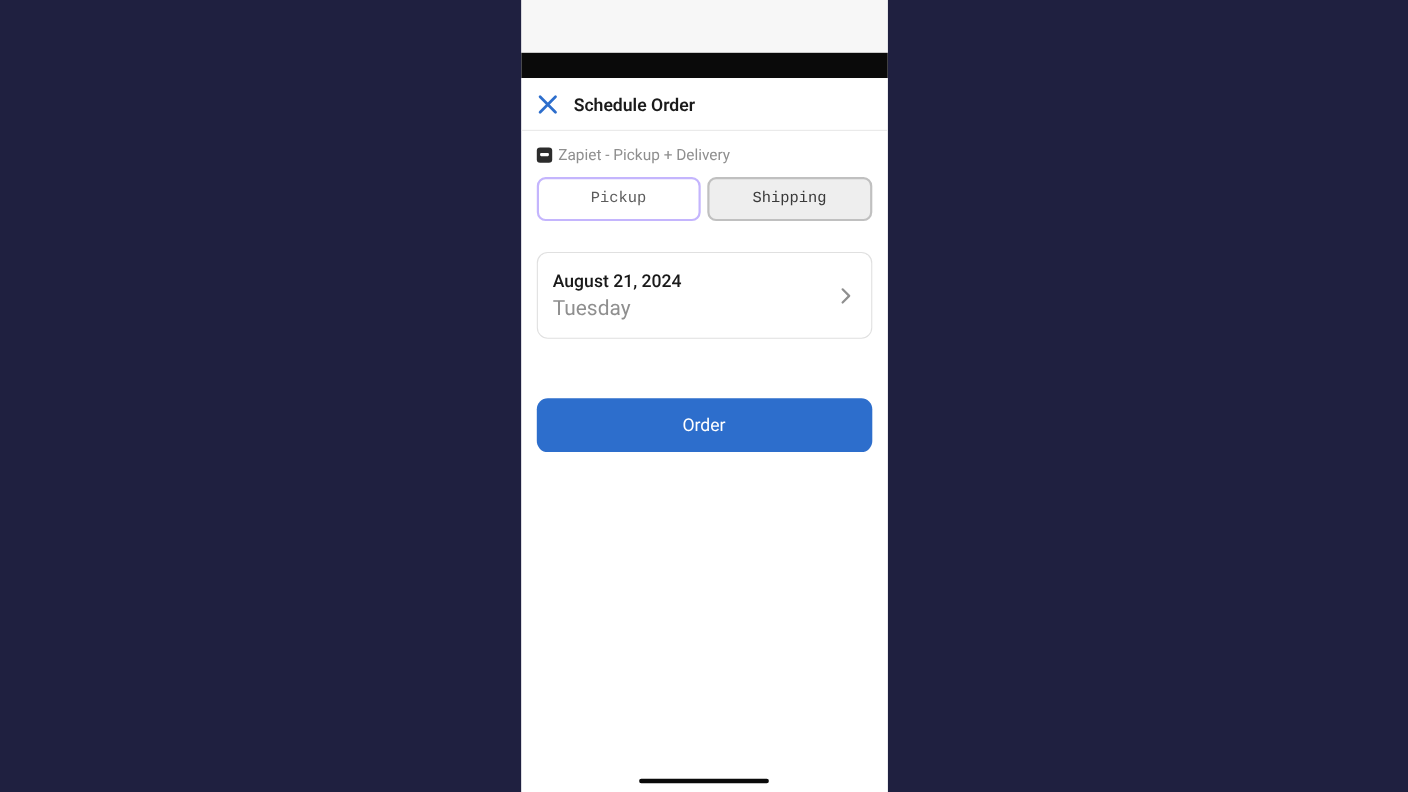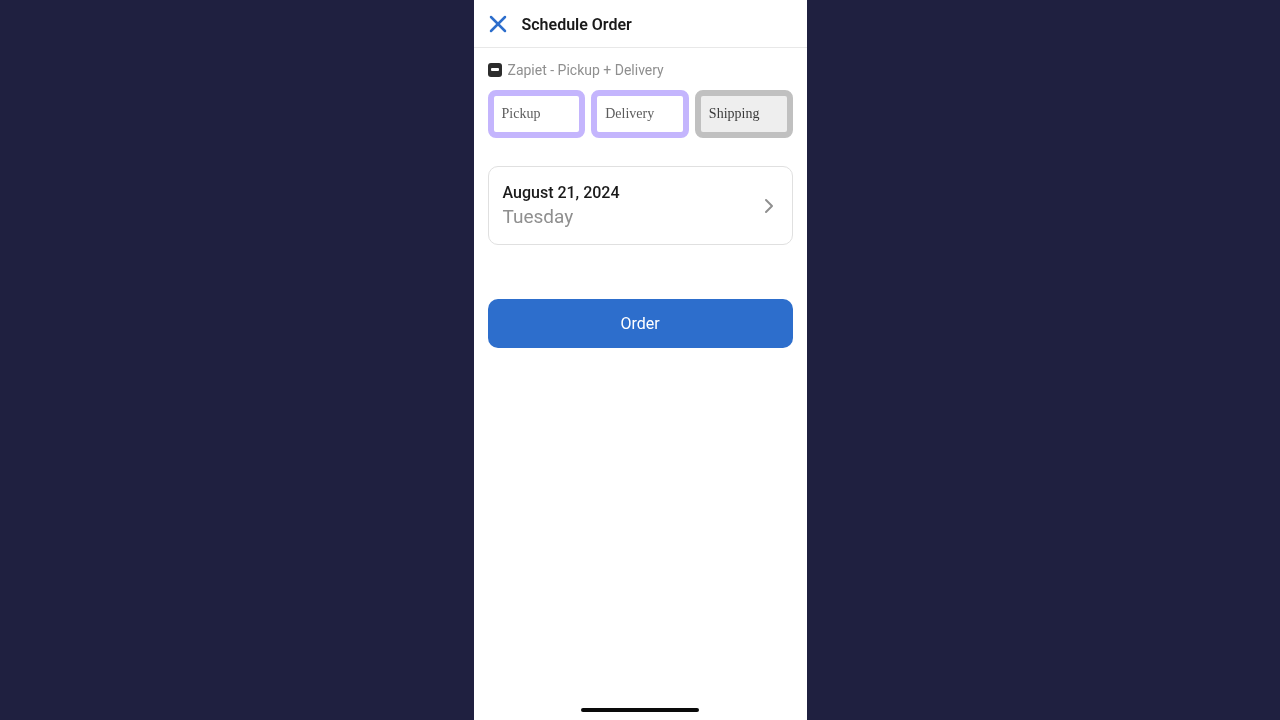--- a/index.html
+++ b/index.html
@@ -18,21 +18,21 @@
       align-items: flex-start;
       overflow: hidden;
     }
     
     .phone-frame {
       width: 333px;
       height: 720px;
       background-color: #ffffff;
       position: relative;
       display: flex;
-      flex-direction: row;
+      flex-direction: column;
     }
     
     .top-gray-area {
       height: 48px;
       background-color: #f7f7f7;
     }
     
     .black-bar {
       height: 23px;
       background-color: #0a0a0a;
@@ -110,28 +110,28 @@
     .segment-control {
       display: flex;
       gap: 6px;
       padding: 0 14px;
       margin-bottom: 28px;
     }
     
     .segment-btn {
       flex: 1;
       padding: 10px 8px;
-      border: 6px solid #c4b5fd;
+      border: 2px solid #c4b5fd;
       background-color: #ffffff;
       border-radius: 8px;
       font-size: 14px;
       color: #5c5c5c;
       cursor: pointer;
-      text-align: left;
-      font-family: Liberation Serif, serif;
+      text-align: center;
+      font-family: Liberation Mono, monospace;
     }
     
     .segment-btn.active {
       background-color: #eeeeee;
       border-color: #c0c0c0;
       color: #3a3a3a;
       font-weight: 500;
     }
     
     .date-card {
@@ -219,21 +219,20 @@
       <div class="modal-title">Schedule Order</div>
     </div>
 
     <div class="app-info">
       <div class="app-icon"></div>
       <div class="app-name">Zapiet - Pickup + Delivery</div>
     </div>
 
     <div class="segment-control">
       <button class="segment-btn">Pickup</button>
-      <button class="segment-btn">Delivery</button>
       <button class="segment-btn active">Shipping</button>
     </div>
 
     <div class="date-card">
       <div class="date-info">
         <div class="date-value">August 21, 2024</div>
         <div class="day-value">Tuesday</div>
       </div>
       <div class="chevron-icon">
         <svg viewBox="0 0 10 16" fill="none" stroke="#8f8f8f" stroke-width="2" stroke-linecap="round" stroke-linejoin="round">

